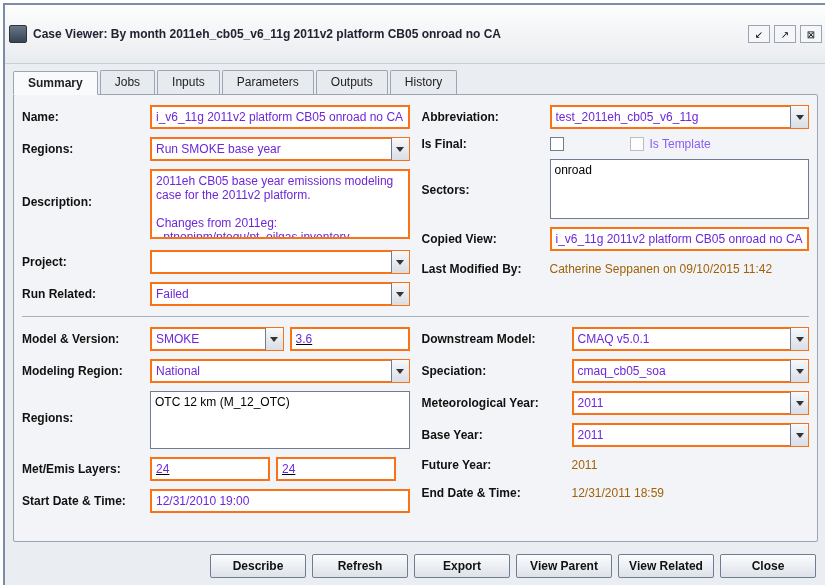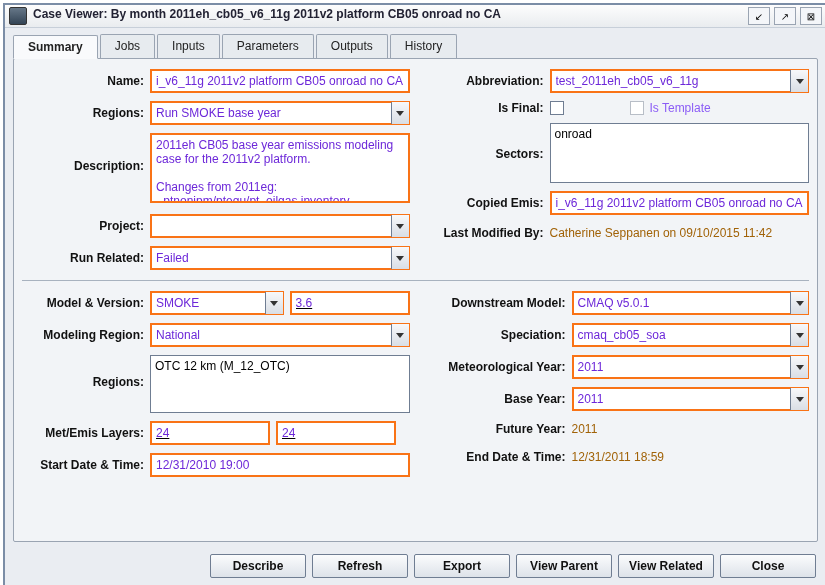--- a/index.html
+++ b/index.html
@@ -1,29 +1,29 @@
 <!DOCTYPE html>
 <html><head>
 <meta charset="utf-8">
 <style>
   * { box-sizing: border-box; font-family: Arial, sans-serif; font-size: 12px; }
   body { margin: 0; background: #fff; padding: 3px; }
   .frame { width: 825px; height: 585px; border: 2px solid #7B8DA6; background: #EAEDF2; display: flex; flex-direction: column; }
-  .titlebar { display: flex; align-items: flex-start; padding: 2px 4px; background: linear-gradient(#fdfdfd, #e9ecef); border-bottom: 1px solid #c7cfd9; }
+  .titlebar { display: flex; align-items: center; padding: 20px 4px; background: linear-gradient(#fdfdfd, #e9ecef); border-bottom: 1px solid #c7cfd9; }
   .titlebar .icon { width: 18px; height: 18px; background: linear-gradient(#678,#345); border:1px solid #333; margin-right:6px; border-radius:2px; }
   .titlebar .title { flex:1; font-weight:bold; color:#223; font-size:12px; }
   .winbtn { width:22px; height:18px; border:1px solid #9aa4b2; background:#f4f6f9; margin-left:4px; display:flex; align-items:center; justify-content:center; cursor:pointer; font-size:10px; }
   .tabrow { display:flex; padding:6px 8px 0 8px; }
   .tab { padding:4px 14px; border:1px solid #9aa4b2; border-bottom:none; background:#e7ebef; margin-right:2px; color:#222; cursor:pointer; border-radius:2px 2px 0 0; }
   .tab.active { background:#f9fafc; border-bottom:1px solid #f9fafc; position:relative; top:1px; font-weight:bold; }
   .panel { flex:1; margin:0 8px 6px 8px; border:1px solid #9aa4b2; background:#f2f4f7; padding:10px 8px; overflow:hidden; border-radius:2px; }
   .twocol { display:flex; gap:12px; }
   .col { flex:1; display:flex; flex-direction:column; gap:8px; }
   .row { display:flex; align-items:center; }
-  .lbl { width:128px; text-align:right; padding-right:6px; font-weight:bold; color:#111; }
+  .lbl { width:128px; padding-right:6px; font-weight:bold; color:#111; }
   .val { flex:1; }
   input[type=text], textarea, select.combo, .combo-box {
     width:100%; border:2px solid #f97316; padding:3px 4px; background:#fff; color:#6d28d9;
   }
   textarea { resize:none; height:70px; font-family:Arial,sans-serif; overflow-y:scroll; }
   .combo-wrap { position:relative; flex:1; }
   .combo-wrap input { padding-right:20px; }
   .combo-btn { position:absolute; right:1px; top:1px; bottom:1px; width:18px; background:linear-gradient(#f7f8fa,#d9dee5); border-left:1px solid #6f7d92; display:flex; align-items:center; justify-content:center; cursor:pointer; }
   .tri { width:0;height:0;border-left:4px solid transparent;border-right:4px solid transparent;border-top:5px solid #333; }
   .checkbox { width:14px; height:14px; border:1px solid #6f7d92; background:#fff; display:inline-block; vertical-align:middle; margin-right:6px; }
@@ -120,21 +120,21 @@
             </span>
           </div>
         </div>
         <div class="row" style="align-items:flex-start;">
           <div class="lbl" style="padding-top:24px;">Sectors:</div>
           <div class="val">
               <div class="listbox" style="height:60px;">onroad</div>
             </div>
         </div>
         <div class="row">
-          <div class="lbl">Copied Emis:</div>
+          <div class="lbl">Copied View:</div>
           <div class="val"><input type="text" value="i_v6_11g 2011v2 platform CB05 onroad no CA" style=""></div>
         </div>
         <div class="row">
           <div class="lbl">Last Modified By:</div>
           <div class="val plain">Catherine Seppanen on 09/10/2015 11:42</div>
         </div>
       </div>
     </div>
 
     <hr class="sep">

